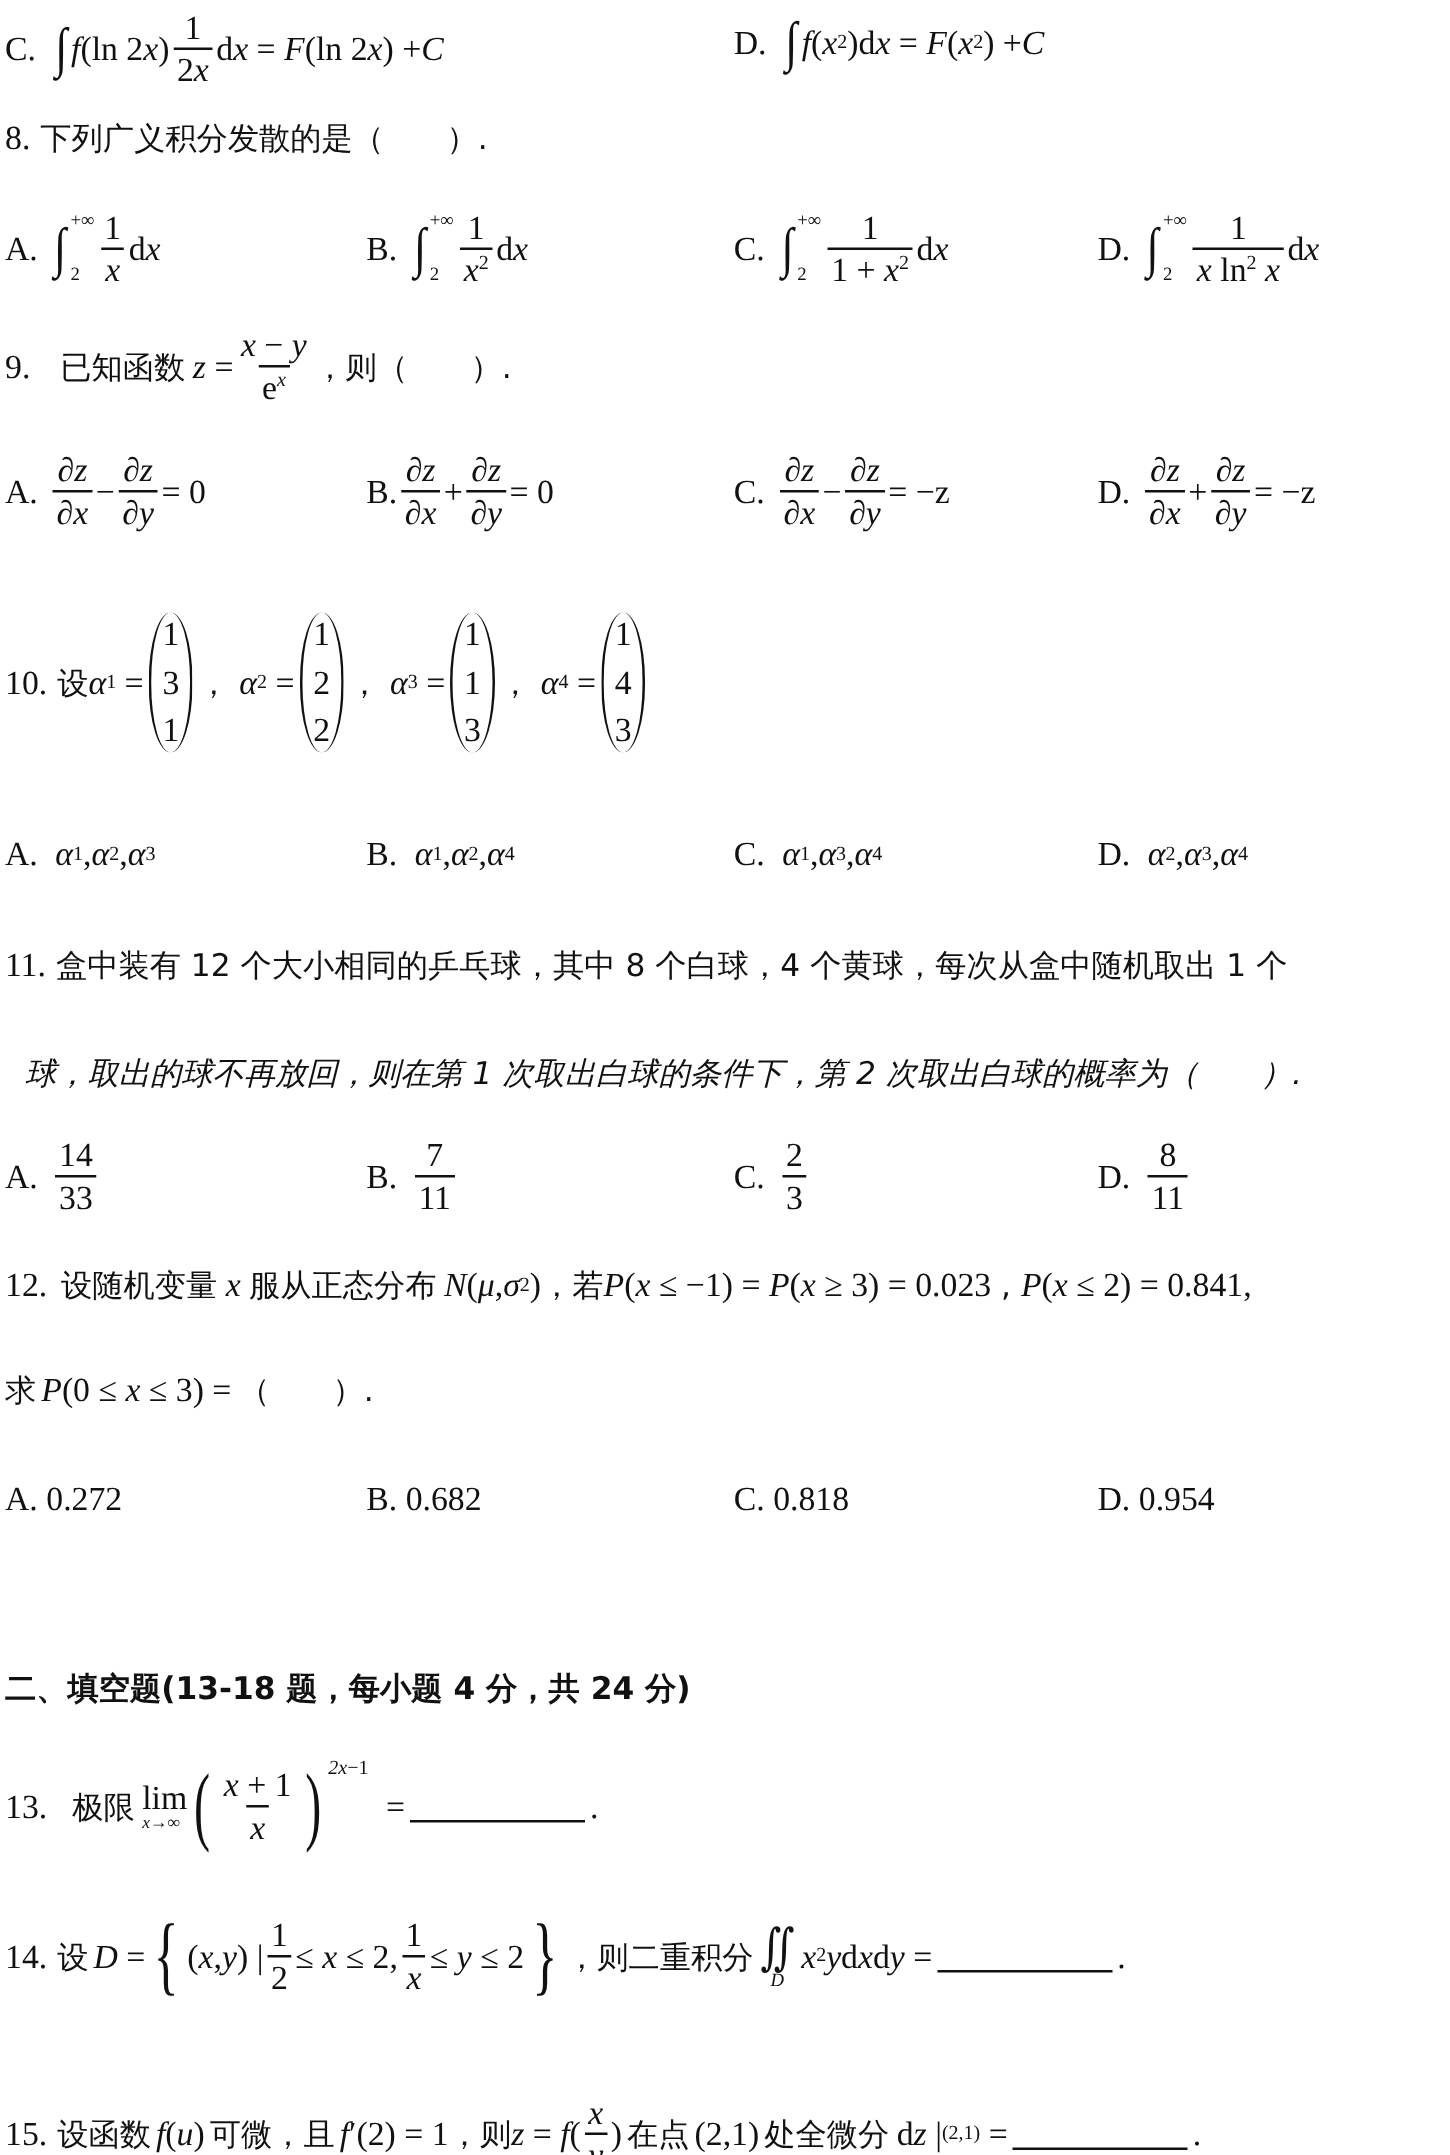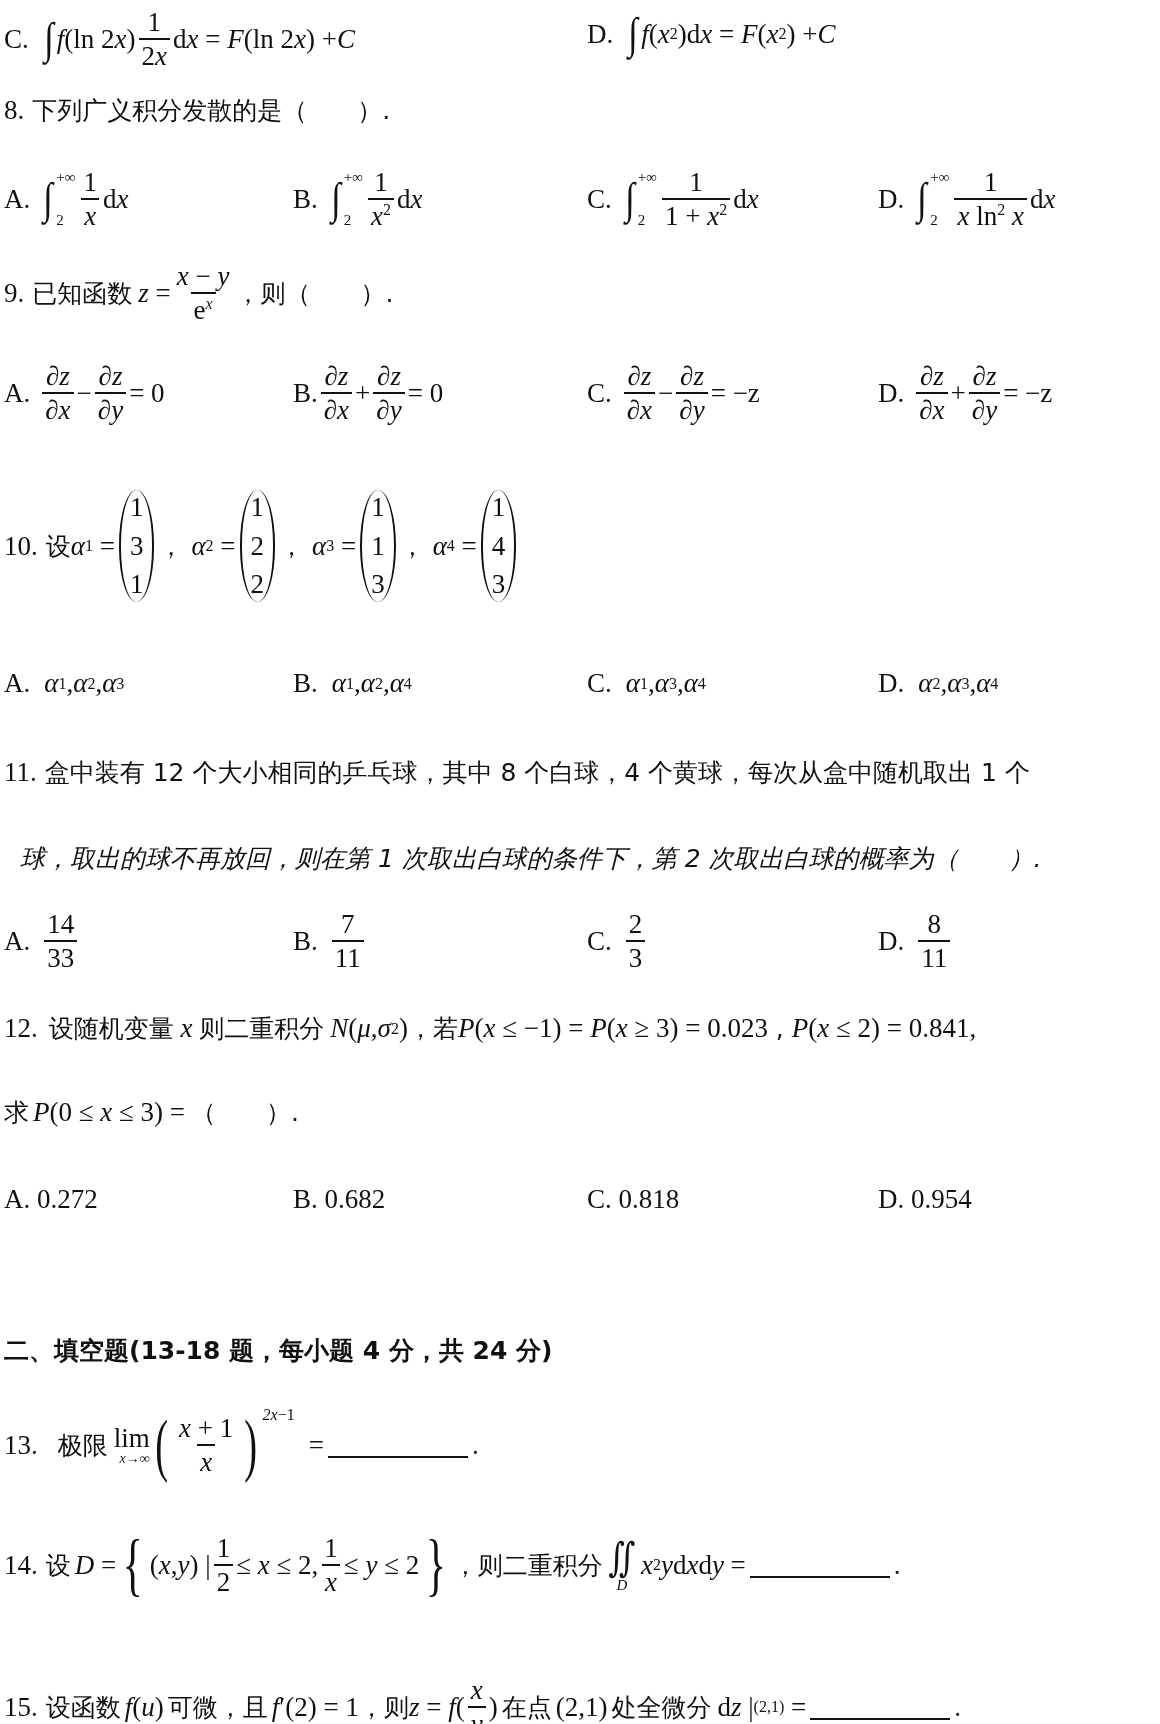--- a/index.html
+++ b/index.html
@@ -123,21 +123,21 @@
   <span class="frac">
       <span class="num">1</span>
       <span class="den"><span class="i">x</span> ln<sup>2</sup> <span class="i">x</span></span>
     </span>
     <span>d</span>
     <span class="i">x</span>
 </div>
 
 <div class="row" style="top:262px; left:4px;">
   <span>9.</span>
-  <span class="cjk" style="margin-left:8px">已知函数</span>
+  <span class="cjk" style="margin-left:24px">已知函数</span>
   <span class="i" style="margin-left:6px">z</span>
     <span>&nbsp;=</span>
   <span class="frac">
       <span class="num"><span class="i">x</span> − <span class="i">y</span></span>
       <span class="den">e<sup class="i">x</sup></span>
     </span>
   <span class="cjk">，则（　　）.</span>
 </div>
 
 <div class="opt" style="top:362px; left:4px;">
@@ -284,21 +284,21 @@
   <span class="frac" style="margin-left:14px">
       <span class="num">8</span>
       <span class="den">11</span>
     </span>
 </div>
 
 <div class="row" style="top:1012px; left:4px;">
   <span>12.</span>
   <span class="cjk" style="margin-left:11px">设随机变量</span>
   <span class="i">&nbsp;x&nbsp;</span>
-  <span class="cjk">则二重积分</span>
+  <span class="cjk">服从正态分布</span>
   <span class="i" style="margin-left:6px">N</span>
     <span>(</span>
     <span class="i">μ</span>
     <span>,</span>
     <span class="i">σ</span>
     <sup>2</sup>
     <span>)</span>
   <span class="cjk">，若</span>
   <span class="i">P</span>
     <span>(</span>
@@ -336,21 +336,21 @@
   <span>D.</span>&nbsp;<span>0.954</span>
 </div>
 
 <div class="row heading" style="top:1334px; left:4px;">
   <span>二、填空题(13-18 题，每小题 4 分，共 24 分)</span>
 </div>
 
 <div class="row" style="top:1410px; left:4px;">
   <span>13.</span>
   <span class="cjk" style="margin-left:20px">极限</span>
-  <span style="display:inline-flex;flex-direction:column;align-items:flex-end;margin-left:6px;line-height:1;">
+  <span style="display:inline-flex;flex-direction:column;align-items:flex-start;margin-left:6px;line-height:1;">
     <span>lim</span>
       <span style="font-size:14px" class="i">x→∞</span>
   </span>
   <span class="paren-big">(</span>
   <span class="frac">
       <span class="num"><span class="i">x</span> + 1</span>
       <span class="den i">x</span>
     </span>
   <span class="paren-big">)</span>
   <span style="font-size:16px; align-self:flex-start; margin-top:-4px;"><span class="i">2x</span>−1</span>

